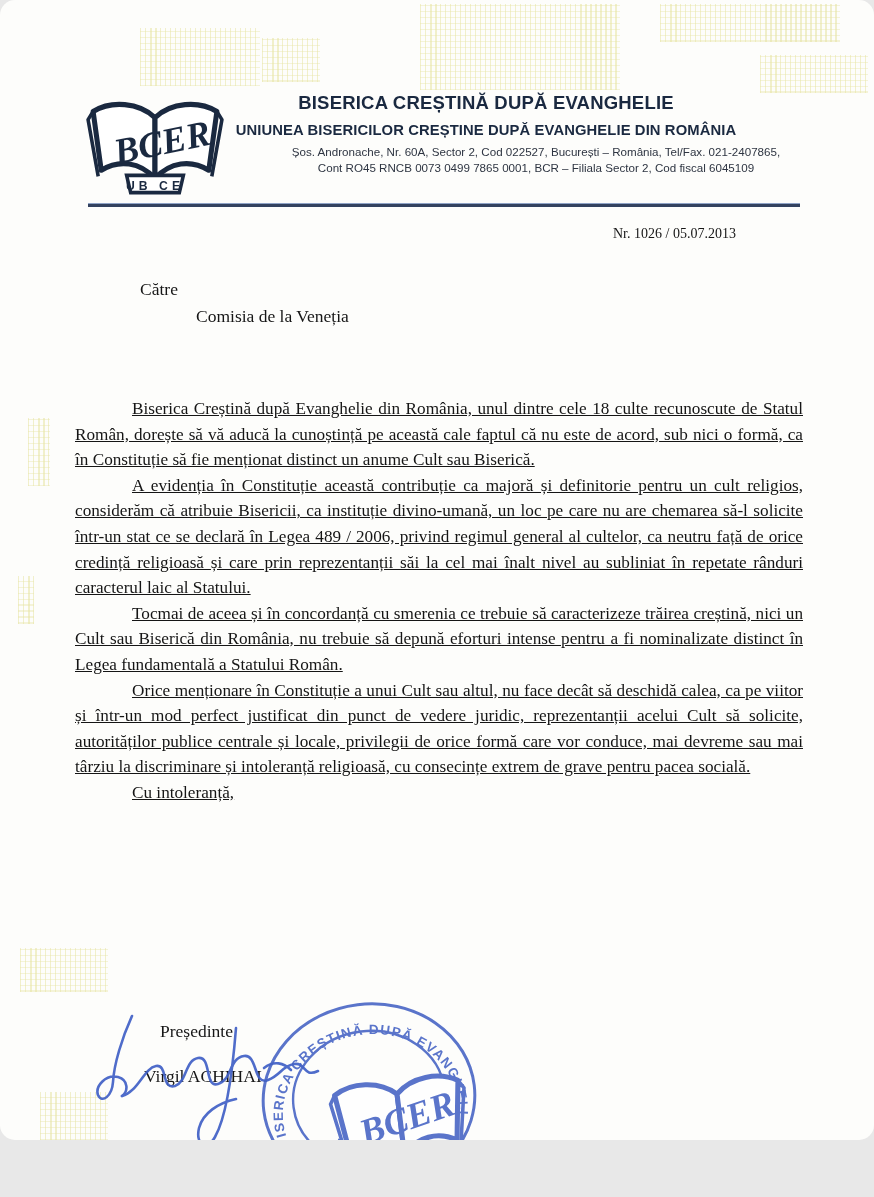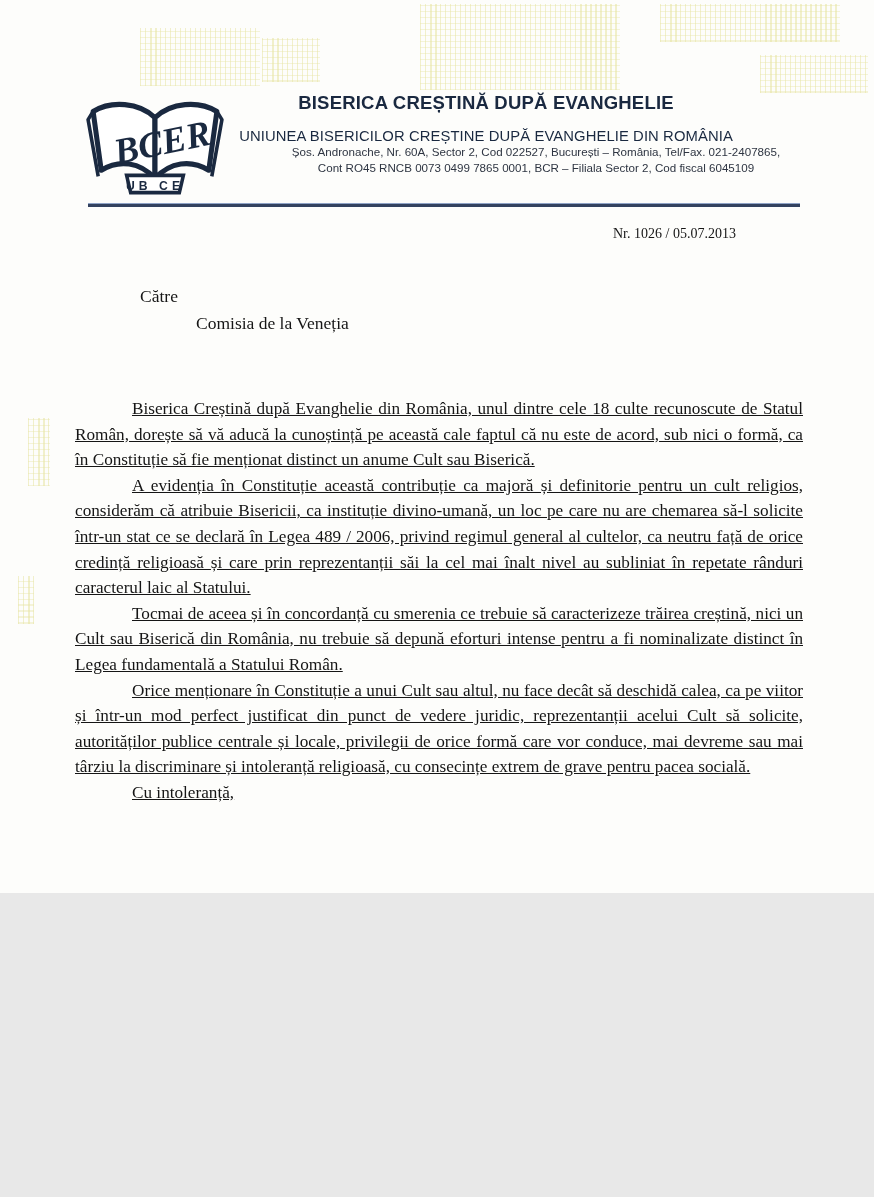--- a/index.html
+++ b/index.html
@@ -1,33 +1,33 @@
 <!DOCTYPE html>
 <html><head>
 <meta charset="utf-8">
 <style>
   html,body { margin:0; padding:0; background:#e8e8e8; }
   .page {
-    position:relative; width:874px; height:893px; margin:0 auto;
+    position:relative; width:874px; height:1140px; margin:0 auto;
     background:#fdfdfb; overflow:hidden;
-    font-family:"Liberation Serif", serif; color:#161616;
+    font-family:"Liberation Serif", serif; color:#161616;border-radius:15px;
   }
   
   .logo { position:absolute; left:84px; top:94px; width:142px; height:108px; color:#1a2940; }
   .title-block { position:absolute; left:222px; top:92px; width:528px; text-align:center;
     font-family:"Liberation Sans", sans-serif; color:#1a2940; }
   .org-title   { font-size:18.5px; font-weight:bold; letter-spacing:.2px; }
-  .org-subtitle{ font-size:14.8px; font-weight:normal; margin-top:14px; letter-spacing:.1px; }
+  .org-subtitle{ font-size:14.8px; font-weight:bold; margin-top:8px; letter-spacing:.1px; }
   .contact-block { position:absolute; left:228px; top:144px; width:616px; text-align:center;
     font-family:"Liberation Sans", sans-serif; font-size:11.6px; line-height:15.8px; color:#2e3542; }
   .header-rule { position:absolute; left:88px; top:203px; width:712px; height:3px;
     background:#33425f; border-top:1px solid #8fa3c6; }
   
   .ref-number { position:absolute; left:613px; top:226px; font-size:14px; }
-  .recipient { position:absolute; left:140px; top:283px; font-size:17.5px; line-height:26.5px; }
+  .recipient { position:absolute; left:140px; top:276px; font-size:17.5px; line-height:26.5px; }
   .recipient .lines { margin-left:56px; }
   
   .body-text { position:absolute; left:75px; top:396px; width:728px;
     font-size:17.2px; line-height:25.6px; color:#151515; }
   .body-text p { margin:0; text-indent:57px; text-align:justify;text-decoration:underline; }
   .body-text p.no-justify { text-align:left; }
   
   .signer-title { position:absolute; left:160px; top:1021px; font-size:17.5px; }
   .signer-name  { position:absolute; left:144px; top:1066px; font-size:17.5px; }
   .signature-svg { position:absolute; left:86px; top:1006px; width:272px; height:152px; }

